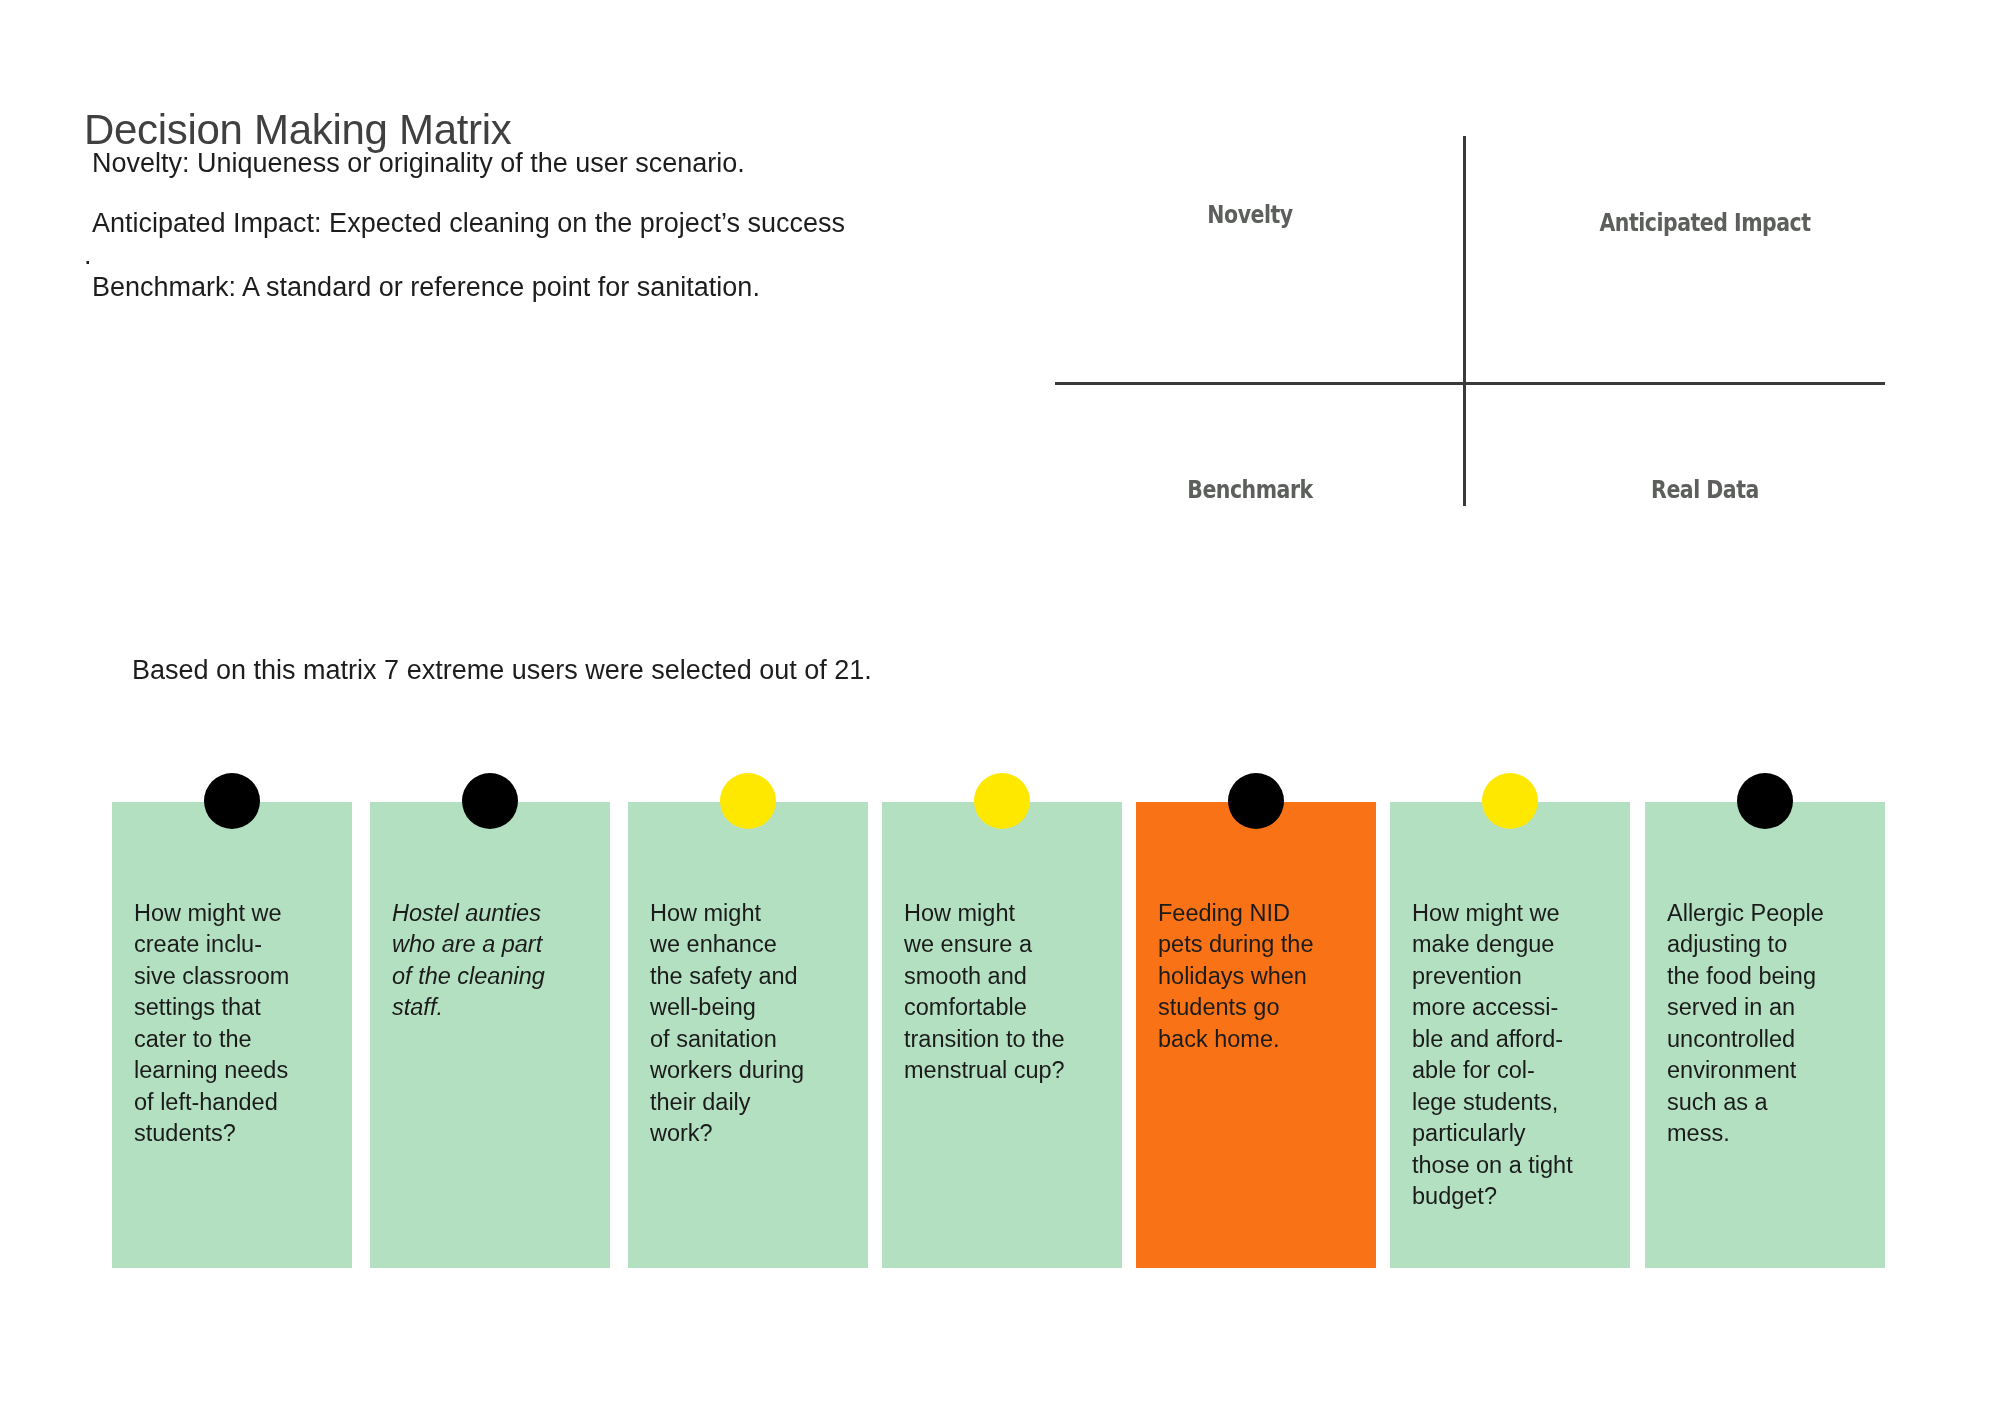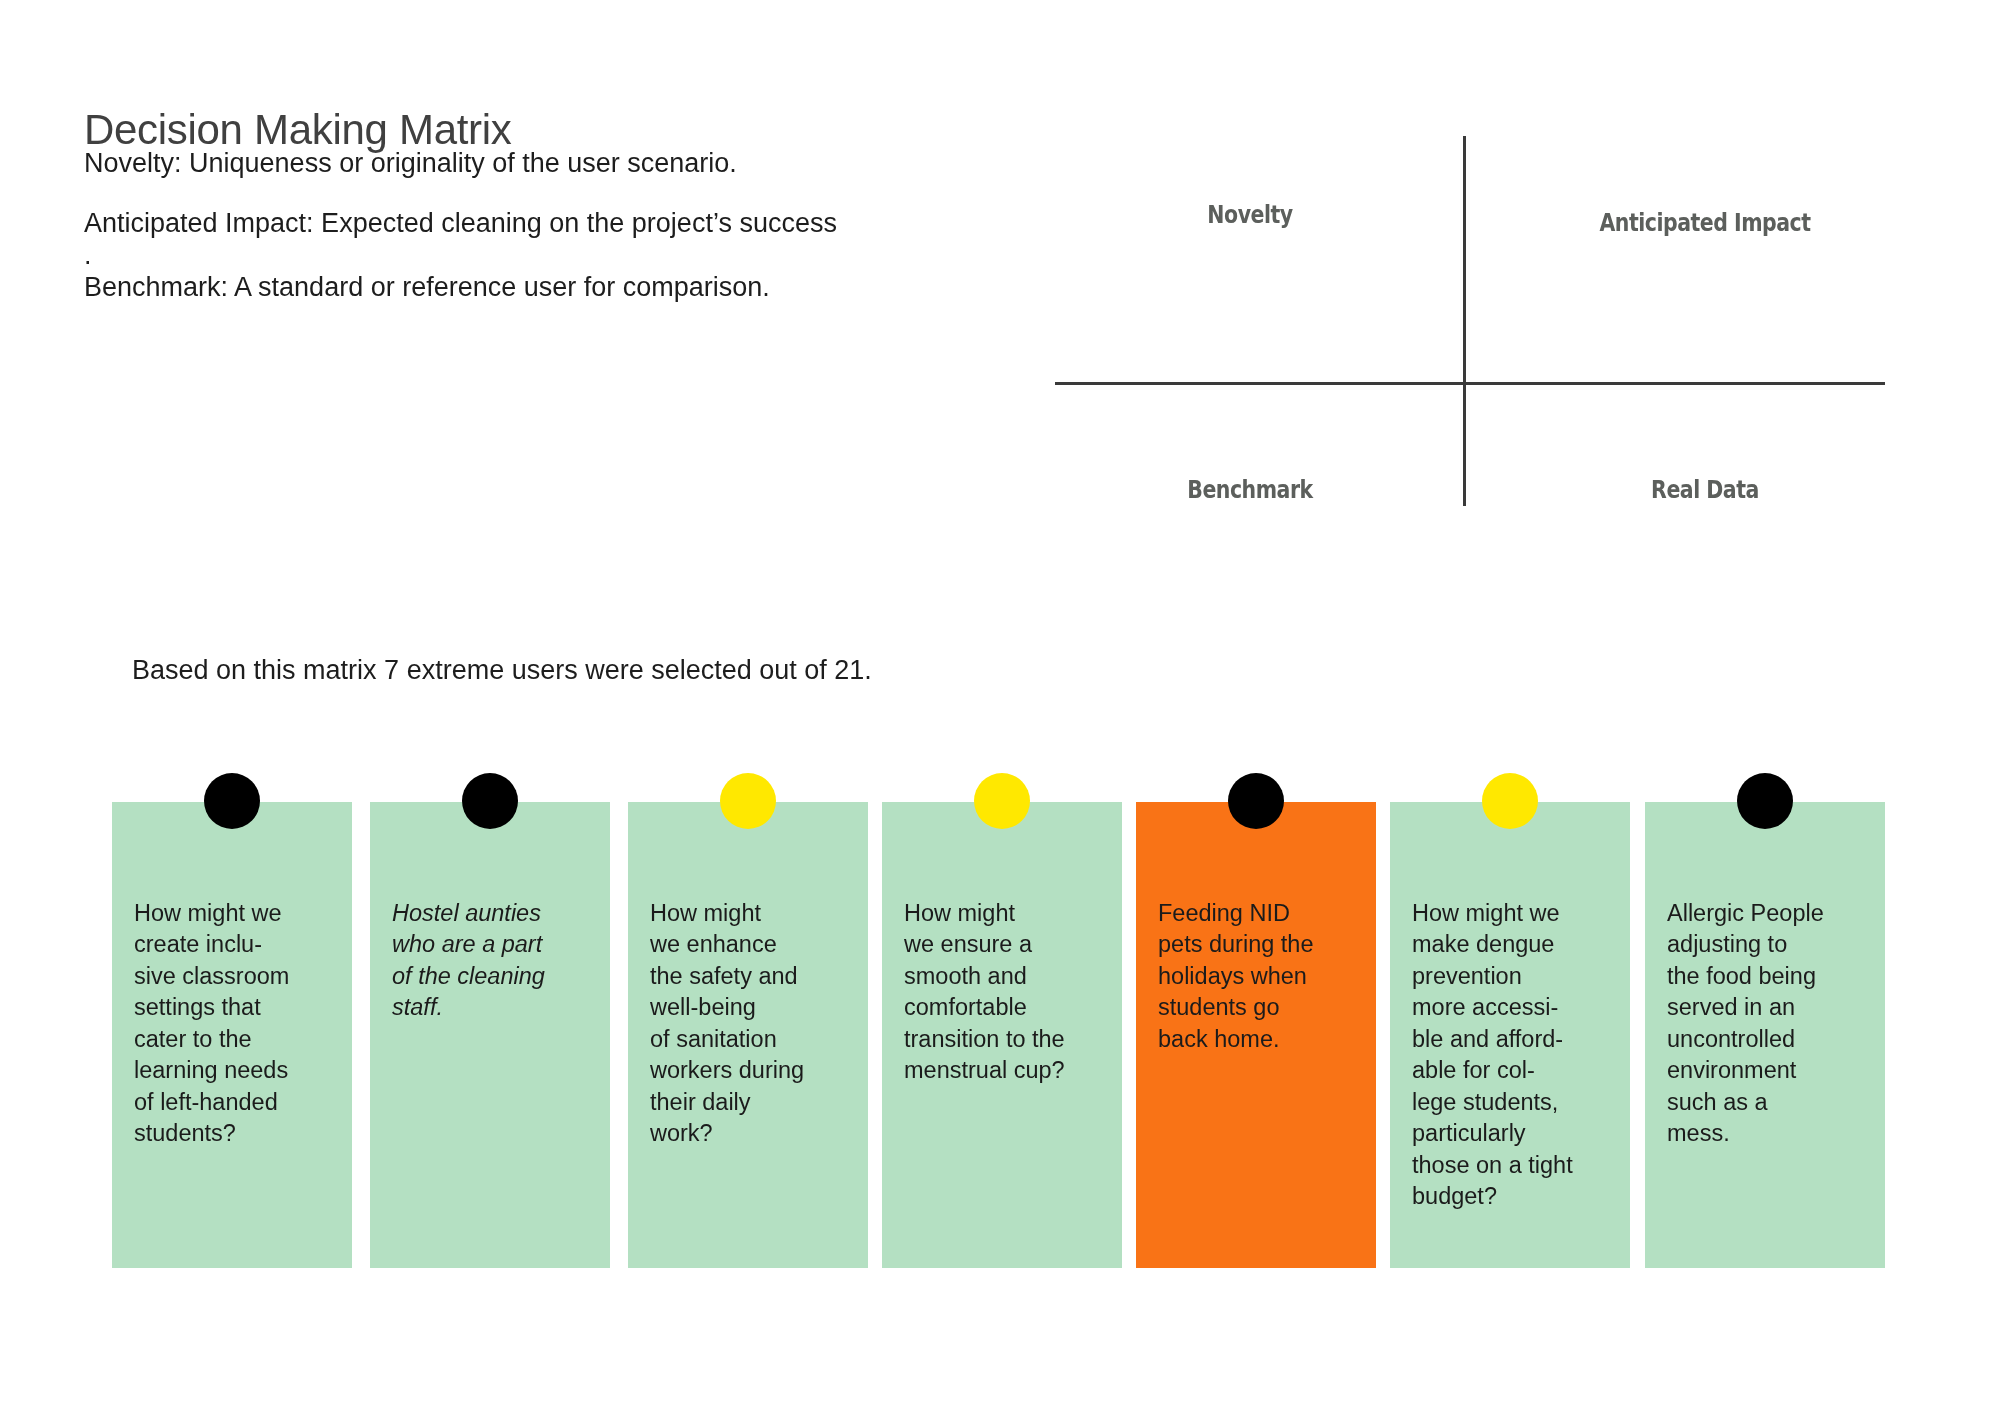--- a/index.html
+++ b/index.html
@@ -32,21 +32,21 @@
   .defs {
     position: absolute;
     left: 84px;
     top: 146px;
     width: 900px;
     font-size: 27px;
     line-height: 1.27;
     color: #1d1d1d;
   }
   .defs p {
-    margin: 0 0 26px 0;
+    margin: 0 0 26px 8px;
   }
   .defs p.tight {
     margin-bottom: 0;
   }
   .defs p.dotline {
     margin: 0;
     line-height: 1.1;
   }
 
   .summary-line {
@@ -136,21 +136,21 @@
 </style>
 </head>
 <body>
 
 <h1 class="page-title">Decision Making Matrix</h1>
 
 <div class="defs">
   <p>Novelty: Uniqueness or originality of the user scenario.</p>
   <p class="tight">Anticipated Impact: Expected cleaning on the project’s success</p>
   <p class="dotline">.</p>
-  <p>Benchmark: A standard or reference user for comparison.</p>
+  <p>Benchmark: A standard or reference point for sanitation.</p>
 </div>
 
 <div class="summary-line">Based on this matrix 7 extreme users were selected out of 21.</div>
 
 <div class="matrix">
   <div class="axis-v"></div>
   <div class="axis-h"></div>
   <div class="q-label q-novelty">Novelty</div>
   <div class="q-label q-anticipated">Anticipated Impact</div>
   <div class="q-label q-benchmark">Benchmark</div>

